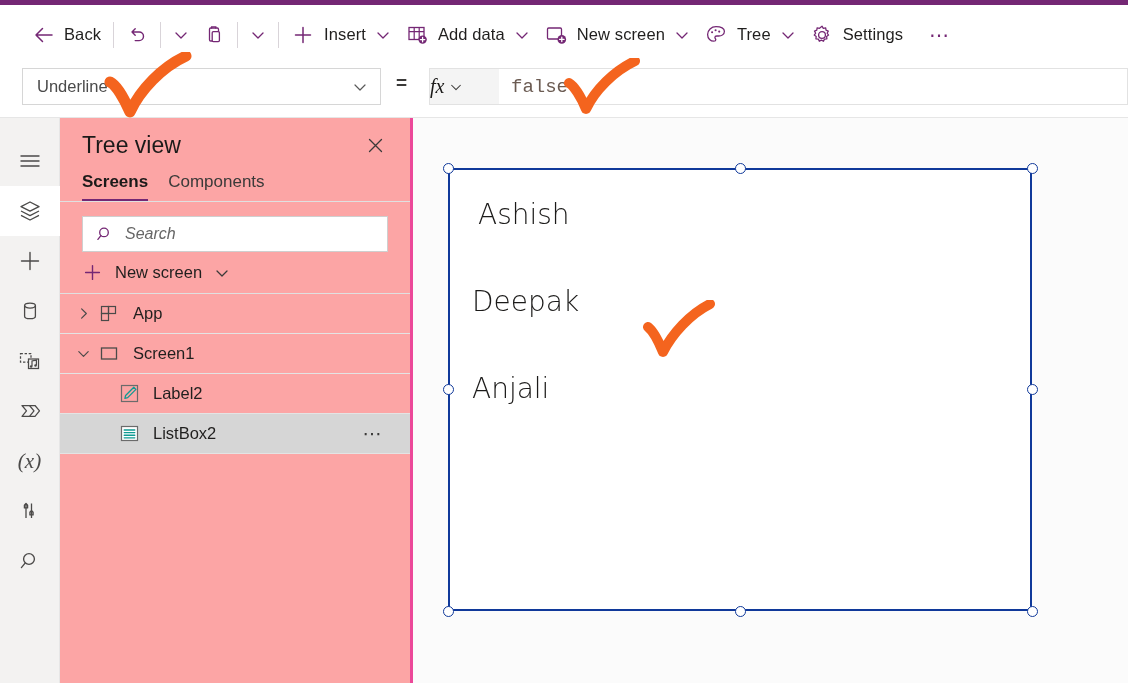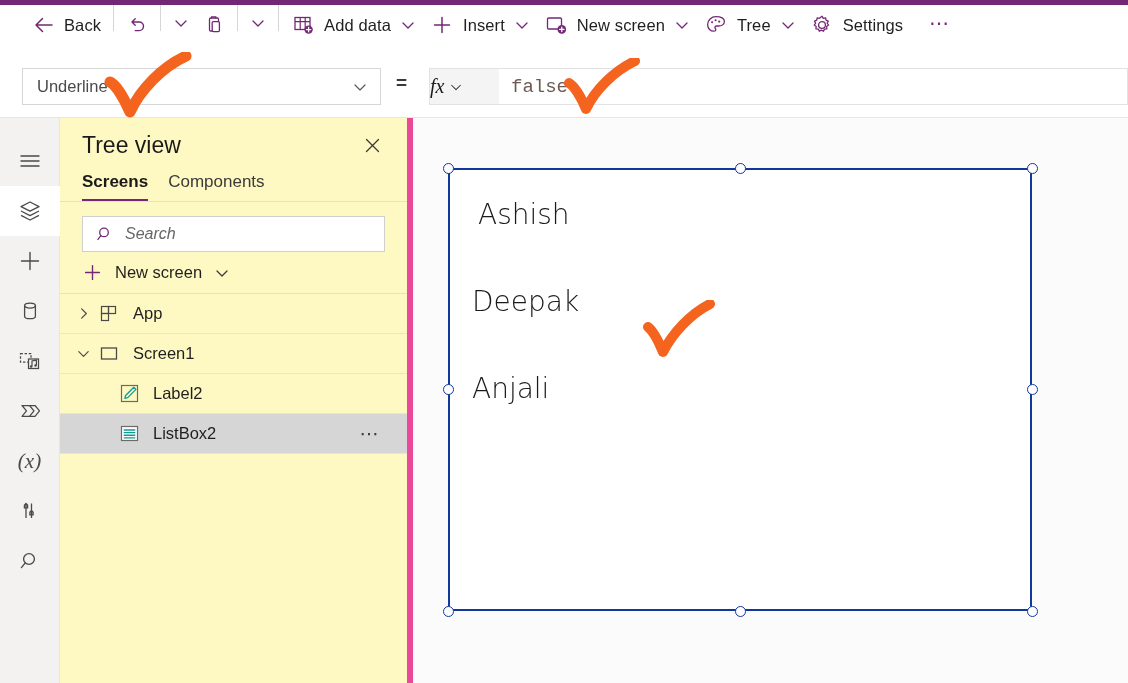--- a/index.html
+++ b/index.html
@@ -15,21 +15,21 @@
   
   .accent-bar {
     position: absolute; left: 0; top: 0; width: 1128px; height: 5px;
     background: #742774;
   }
 
   
   .toolbar {
     position: absolute; left: 0; top: 5px; width: 1128px; height: 60px;
     background: #ffffff;
-    display: flex; 
+    display: flex; align-items: center;
     padding-left: 26px;
     border-bottom: 1px solid #ebebeb;
   }
   .tb-item {
     display: flex; align-items: center; height: 40px;
     padding: 0 7px; cursor: pointer; color: #3b3a39;
     white-space: nowrap;
   }
   .tb-label {
     font-size: 16.5px; color: #201f1e; margin-left: 9px; letter-spacing: .1px;
@@ -103,21 +103,21 @@
   .rail-btn.active { background: #ffffff; }
   .rail-btn svg { display: block; }
   .rail-x {
     font-family: "Liberation Serif", serif; font-style: italic;
     font-size: 21px; color: #4b4a49;
   }
 
   
   .tree {
     position: absolute; left: 60px; top: 118px; width: 353px; height: 565px;
-    background: #fef9c3; border-right: 6px solid #ec4899;
+    background: #fca5a5; border-right: 3px solid #ec4899;
   }
   .tree-head {
     display: flex; align-items: center; justify-content: space-between;
     padding: 12px 20px 0 22px;
   }
   .tree-title { font-size: 23px; color: #1b1a19; font-weight: 400; }
   .tree-close {
     width: 30px; height: 30px; display: flex; align-items: center;
     justify-content: center; cursor: pointer; color: #3b3a39;
   }
@@ -242,41 +242,41 @@
             <path d="M3 6l5 5 5-5" stroke="#742774" stroke-width="1.3" fill="none" stroke-linecap="round" stroke-linejoin="round"></path>
           </svg>
       </span>
     </div>
 
     <div class="tb-sep"></div>
 
     <div class="tb-item">
       <span class="tb-ico">
         <svg width="24" height="24" viewBox="0 0 24 24">
+            <path d="M12 4.5v15M4.5 12h15" stroke="#742774" stroke-width="1.5" stroke-linecap="round"></path>
+          </svg>
+      </span>
+      <span class="tb-label">Insert</span>
+      <span class="tb-chev">
+        <svg width="16" height="16" viewBox="0 0 16 16">
+            <path d="M3 6l5 5 5-5" stroke="#742774" stroke-width="1.3" fill="none" stroke-linecap="round" stroke-linejoin="round"></path>
+          </svg>
+      </span>
+    </div>
+
+    <div class="tb-item">
+      <span class="tb-ico">
+        <svg width="24" height="24" viewBox="0 0 24 24">
           <rect x="4" y="4.5" width="15" height="12" stroke="#742774" stroke-width="1.3" fill="none"></rect>
           <path d="M4 8.7h15M9.2 4.5v12M14.2 4.5v12" stroke="#742774" stroke-width="1.2"></path>
           <circle cx="17.6" cy="16.6" r="4.2" fill="#742774"></circle>
           <path d="M17.6 14.4v4.4M15.4 16.6h4.4" stroke="#fff" stroke-width="1.3" stroke-linecap="round"></path>
         </svg>
       </span>
       <span class="tb-label">Add data</span>
-      <span class="tb-chev">
-        <svg width="16" height="16" viewBox="0 0 16 16">
-            <path d="M3 6l5 5 5-5" stroke="#742774" stroke-width="1.3" fill="none" stroke-linecap="round" stroke-linejoin="round"></path>
-          </svg>
-      </span>
-    </div>
-
-    <div class="tb-item">
-      <span class="tb-ico">
-        <svg width="24" height="24" viewBox="0 0 24 24">
-            <path d="M12 4.5v15M4.5 12h15" stroke="#742774" stroke-width="1.5" stroke-linecap="round"></path>
-          </svg>
-      </span>
-      <span class="tb-label">Insert</span>
       <span class="tb-chev">
         <svg width="16" height="16" viewBox="0 0 16 16">
             <path d="M3 6l5 5 5-5" stroke="#742774" stroke-width="1.3" fill="none" stroke-linecap="round" stroke-linejoin="round"></path>
           </svg>
       </span>
     </div>
 
     <div class="tb-item">
       <span class="tb-ico">
         <svg width="24" height="24" viewBox="0 0 24 24">

